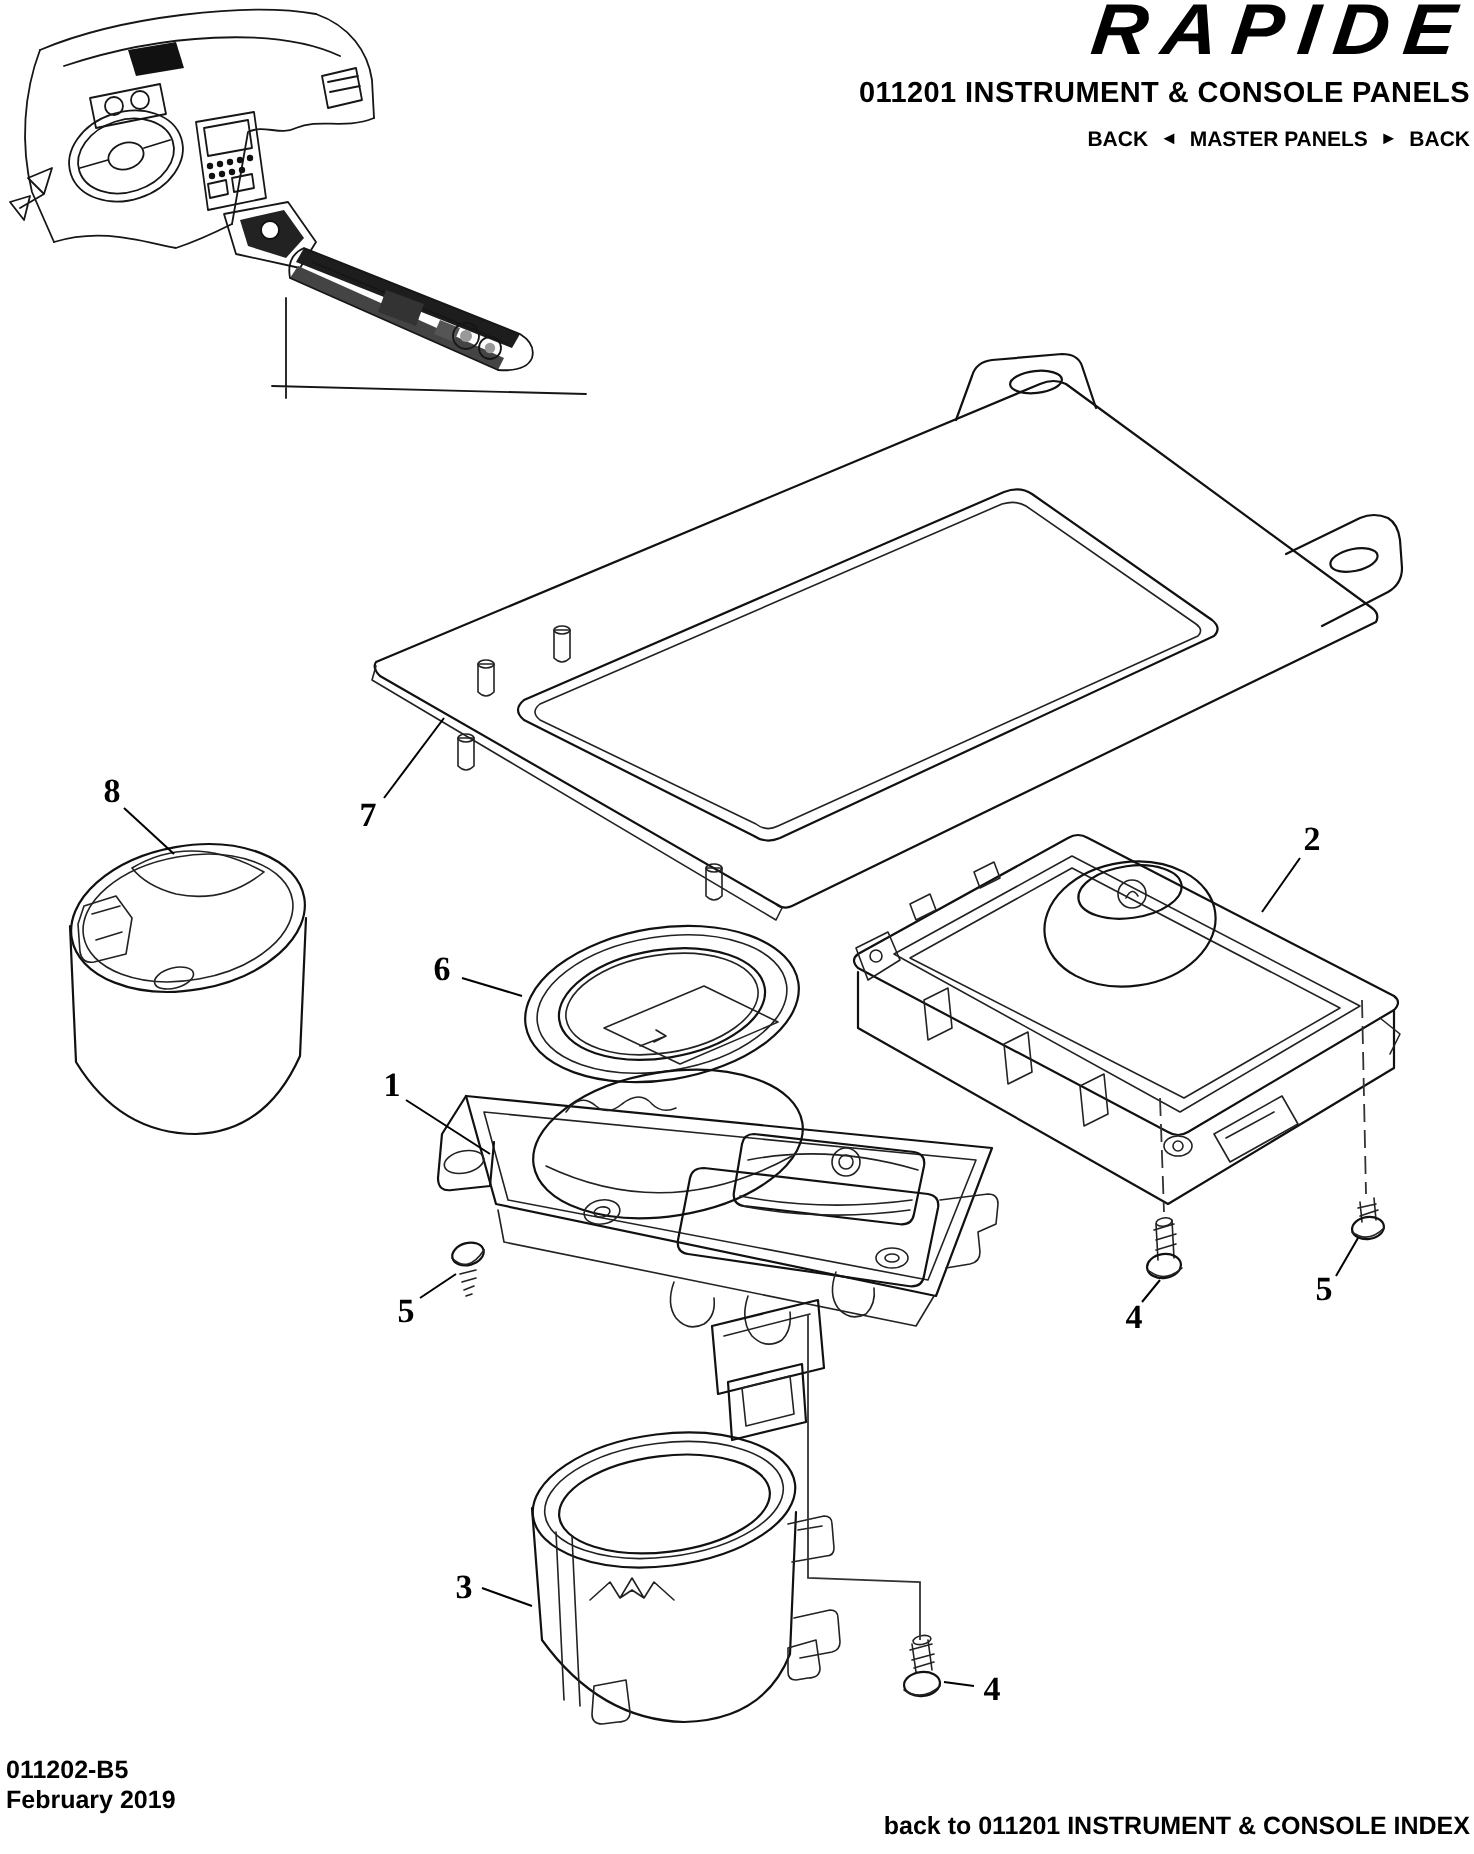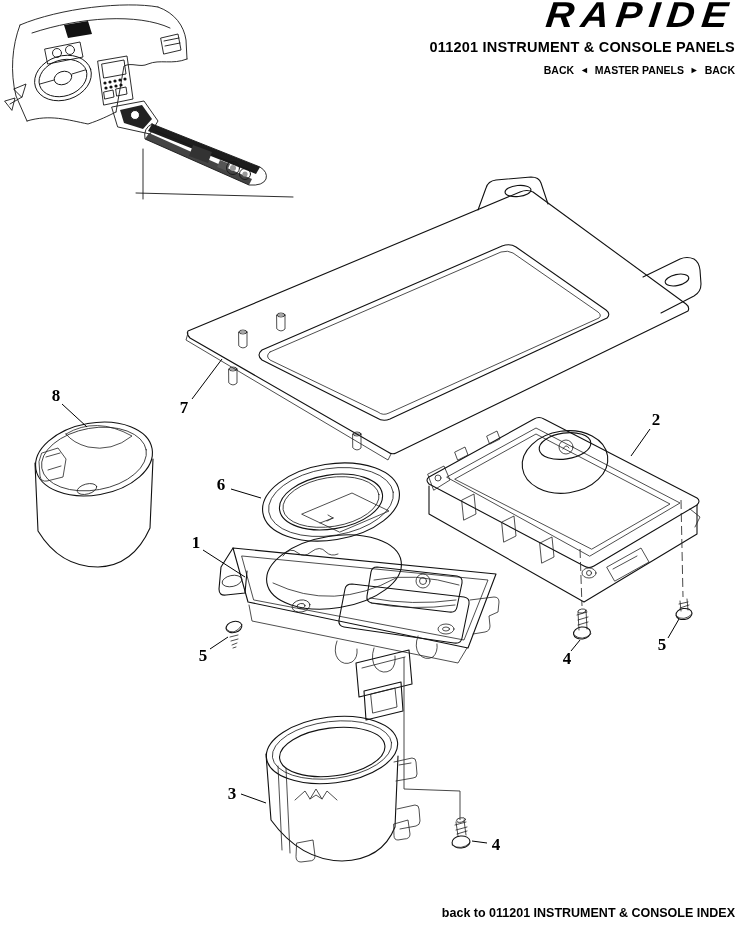--- a/index.html
+++ b/index.html
@@ -289,16 +289,18 @@
   <div class="callout" style="left:656px;top:420px">2</div>
   <div class="callout" style="left:221px;top:485px">6</div>
   <div class="callout" style="left:196px;top:543px">1</div>
   <div class="callout" style="left:203px;top:656px">5</div>
   <div class="callout" style="left:567px;top:659px">4</div>
   <div class="callout" style="left:662px;top:645px">5</div>
   <div class="callout" style="left:232px;top:794px">3</div>
   <div class="callout" style="left:496px;top:845px">4</div>
 
   <div id="footer-left">
+    <div>011202-B5</div>
+    <div>February 2019</div>
   </div>
   <div id="footer-right">back to 011201 INSTRUMENT &amp; CONSOLE INDEX</div>
 
 </div>
 
 </body></html>

